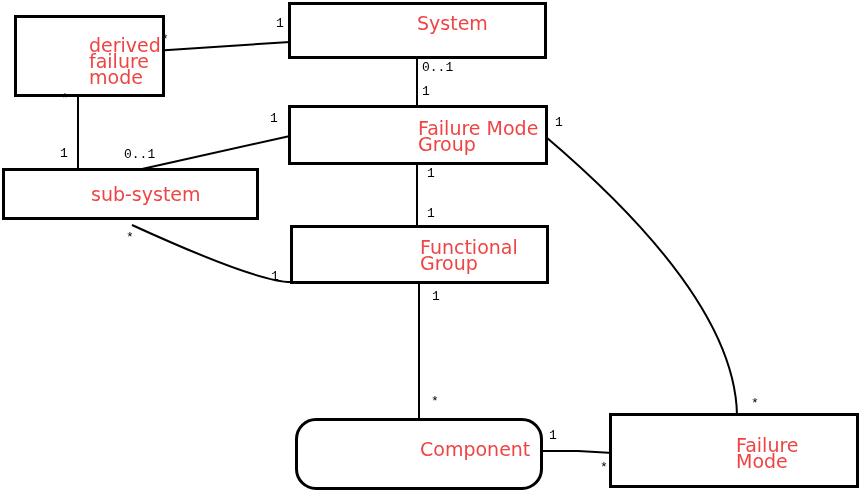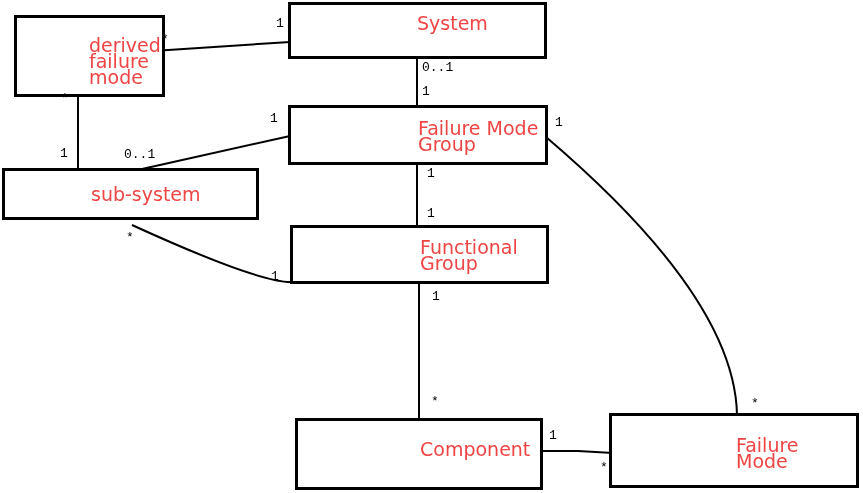--- a/index.html
+++ b/index.html
@@ -77,21 +77,21 @@
 
   <div class="class-box" style="left:2px; top:168px; width:257px; height:52px;">
     <span class="box-label" style="left:86px; top:15px;">sub-system</span>
   </div>
 
   <div class="class-box" style="left:290px; top:225px; width:259px; height:59px;">
     <span class="box-label" style="left:127px; top:11px;">Functional
 Group</span>
   </div>
 
-  <div class="class-box" style="left:295px; top:418px; width:248px; height:72px;">
+  <div class="class-box" style="left:295px; top:418px; width:248px; height:72px;border-radius:21px;">
     <span class="box-label" style="left:122px; top:20px;">Component</span>
   </div>
 
   <div class="class-box" style="left:609px; top:413px; width:250px; height:75px;">
     <span class="box-label" style="left:124px; top:21px;">Failure Mode</span>
   </div>
 
   <span class="mult" style="left:161px; top:33px;">*</span>
   <span class="mult" style="left:276px; top:17px;">1</span>
 

